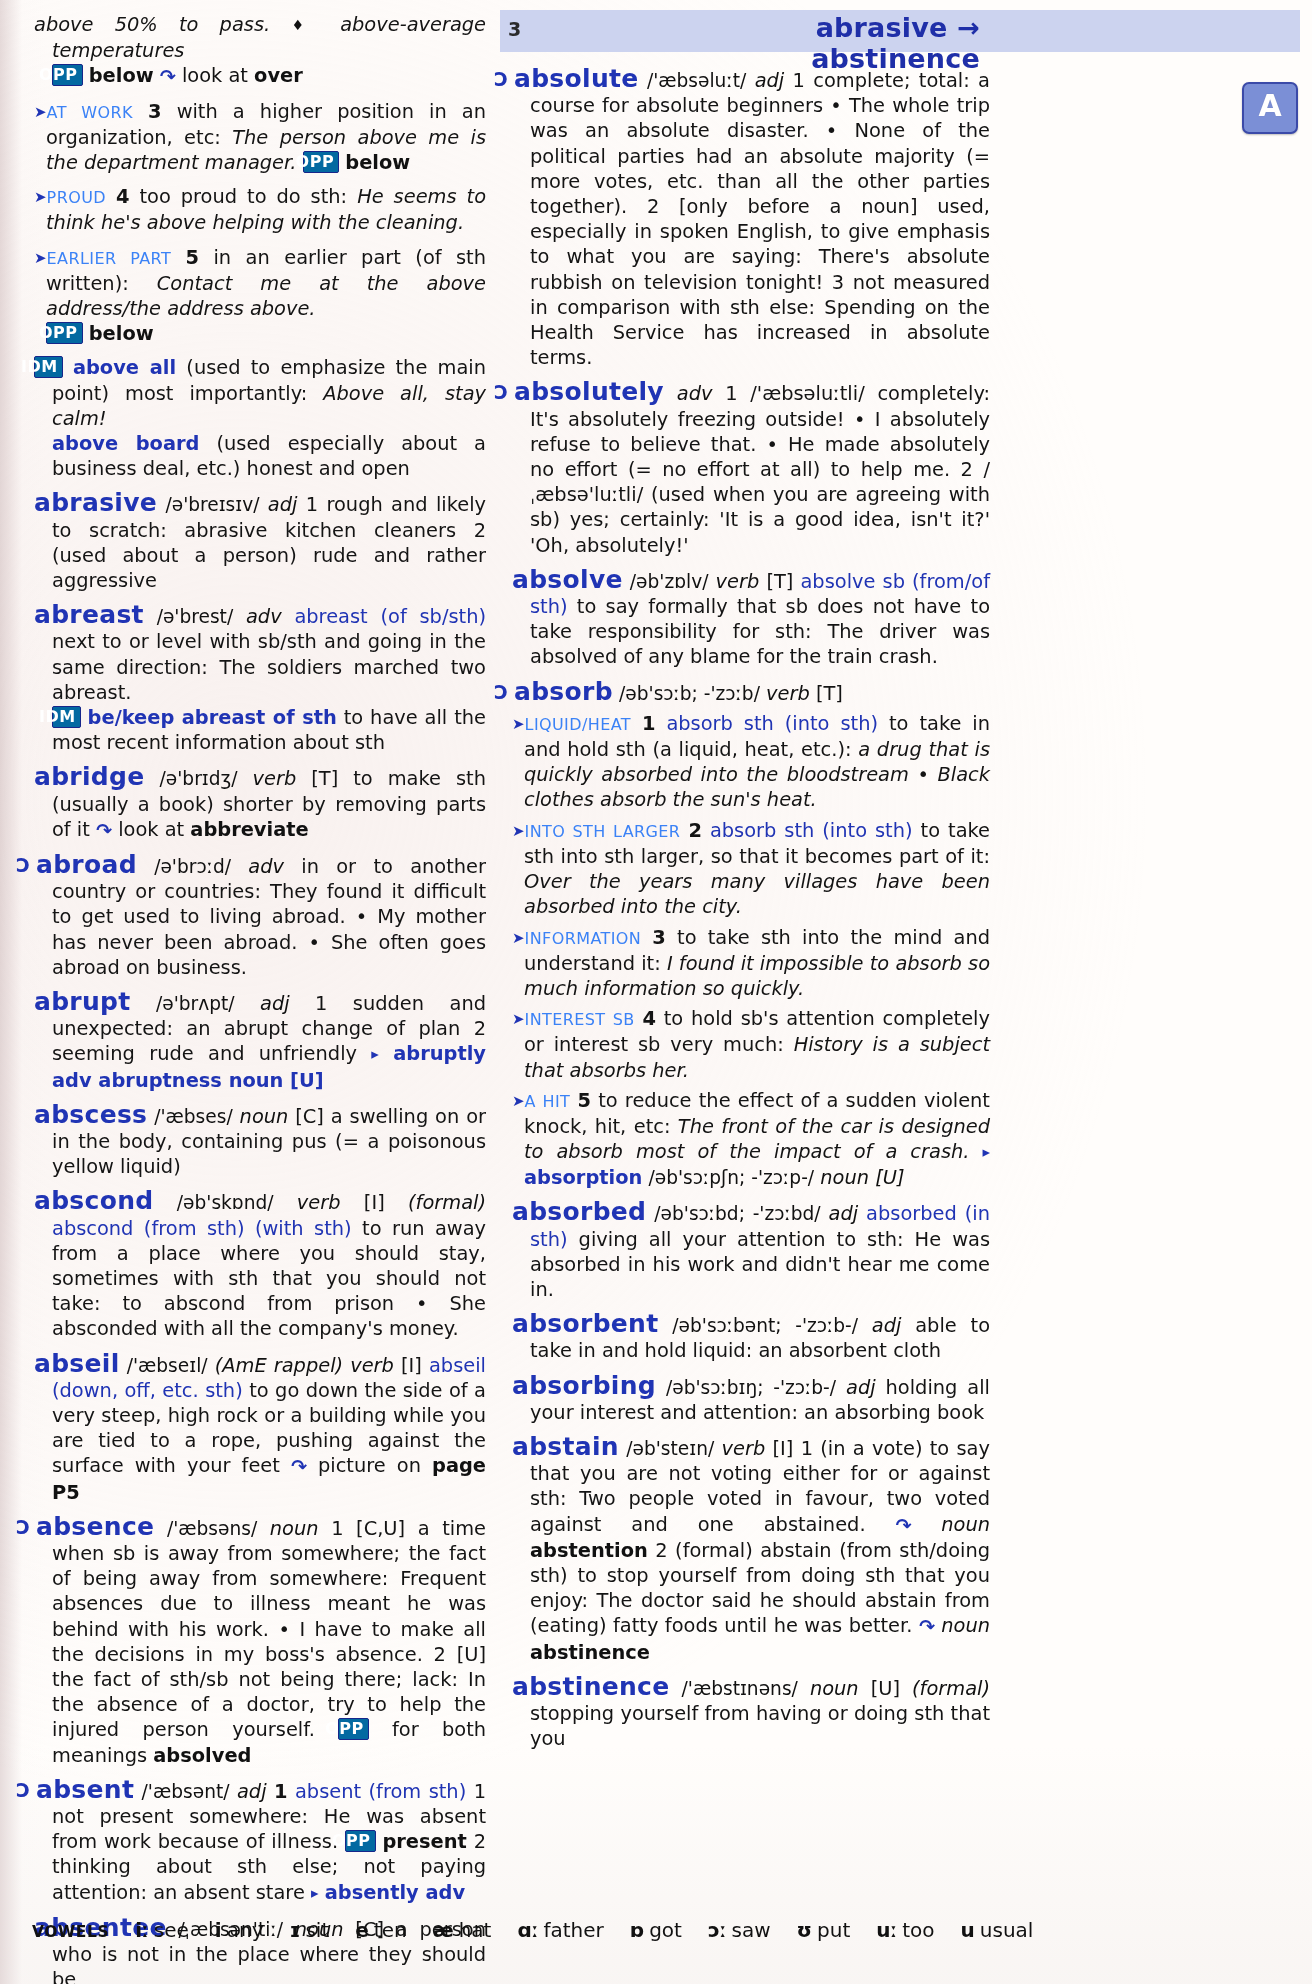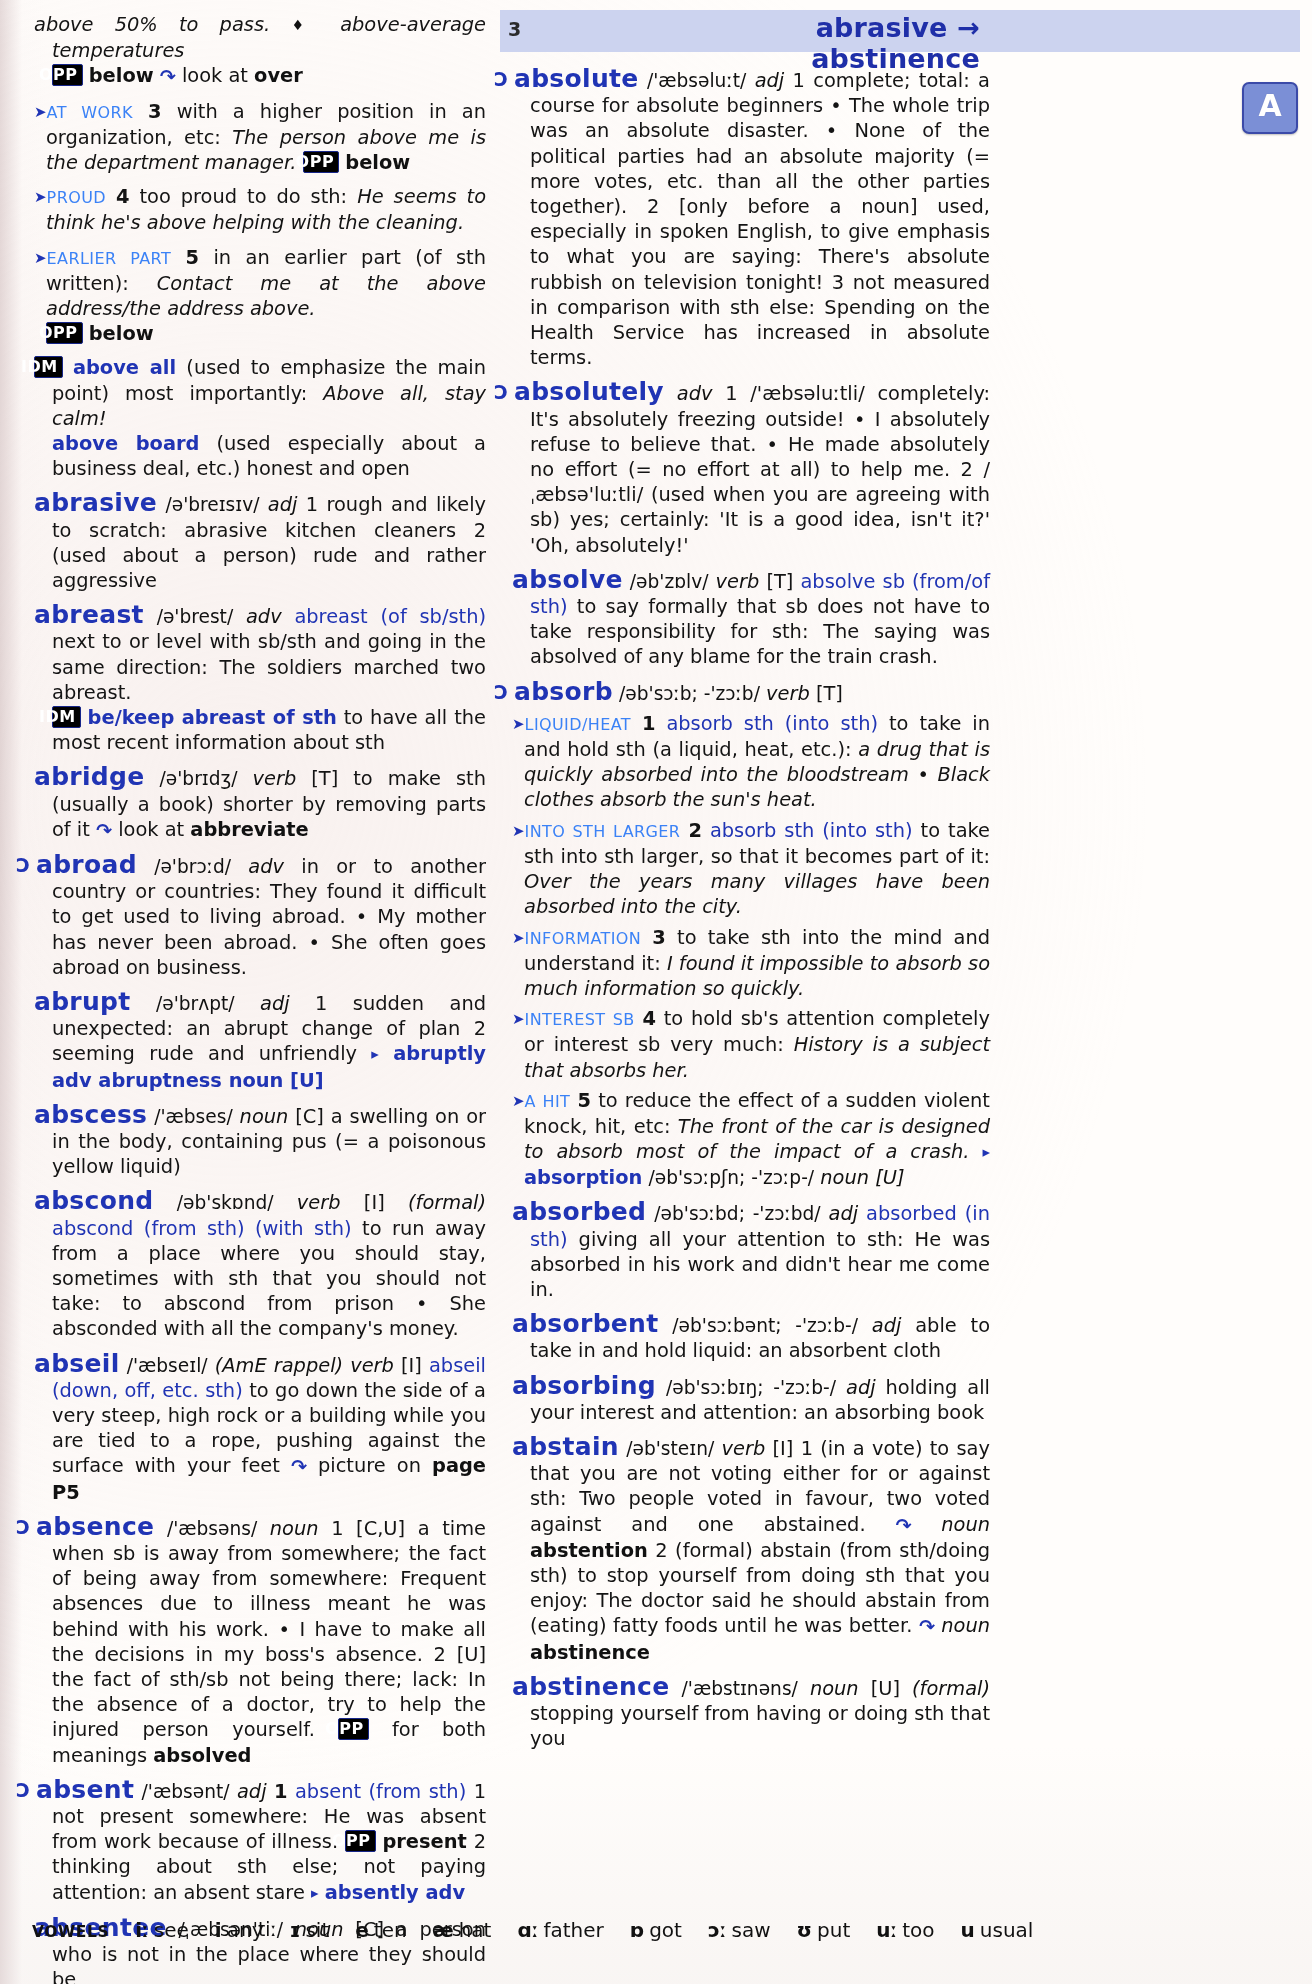--- a/index.html
+++ b/index.html
@@ -89,21 +89,21 @@
   .bk{font-weight:700;color:#111;}
   .gloss{color:#111;}
   .shortcut{
     color:#3b82f6;font-size:16px;letter-spacing:.4px;
     text-transform:uppercase;
   }
   .bullet{color:#111;font-size:14px;vertical-align:middle;}
   .arrowhead{color:#2034b4;font-size:15px;vertical-align:middle;}
   .tag{
     display:inline-block;
-    background:#000000;color:#fff;
+    background:#0369a1;color:#fff;
     font-weight:700;font-size:16px;letter-spacing:.5px;
     padding:1px 4px 2px 4px;border-radius:2px;
     border:1px solid #17268a;
     line-height:17px;vertical-align:2px;
   }
   .xref{
     color:#2034b4;font-weight:700;font-size:19px;vertical-align:-1px;
   }
   .shortcut-line{text-indent:-12px;padding-left:12px;}
 
@@ -310,21 +310,21 @@
     <span class="pos">adv</span>
     <span>1 /'æbsəluːtli/ completely: It's absolutely freezing outside! • I absolutely refuse to believe that. • He made absolutely no effort (= no effort at all) to help me. 2 /ˌæbsə'luːtli/ (used when you are agreeing with sb) yes; certainly: 'It is a good idea, isn't it?' 'Oh, absolutely!'</span>
   </div>
 
   <div class="entry">
     <span class="hw">absolve</span>
     <span class="phon">/əb'zɒlv/</span>
     <span class="pos">verb</span>
     <span>[T]</span>
     <span class="bl">absolve sb (from/of sth)</span>
-    <span>to say formally that sb does not have to take responsibility for sth: The saying was absolved of any blame for the train crash.</span>
+    <span>to say formally that sb does not have to take responsibility for sth: The driver was absolved of any blame for the train crash.</span>
   </div>
 
   <div class="entry tight">
     <span class="key">Ɔ</span><span class="hw">absorb</span>
     <span class="phon">/əb'sɔːb; -'zɔːb/</span>
     <span class="pos">verb</span>
     <span>[T]</span>
   </div>
 
   <div class="entry tight shortcut-line">

